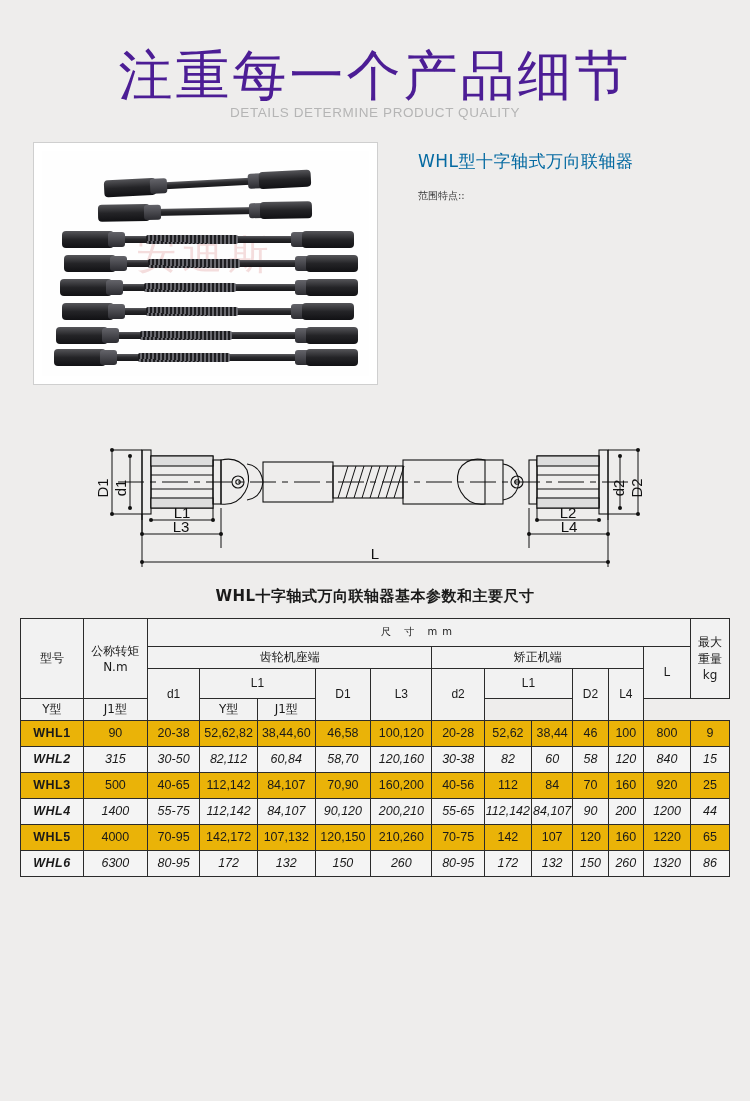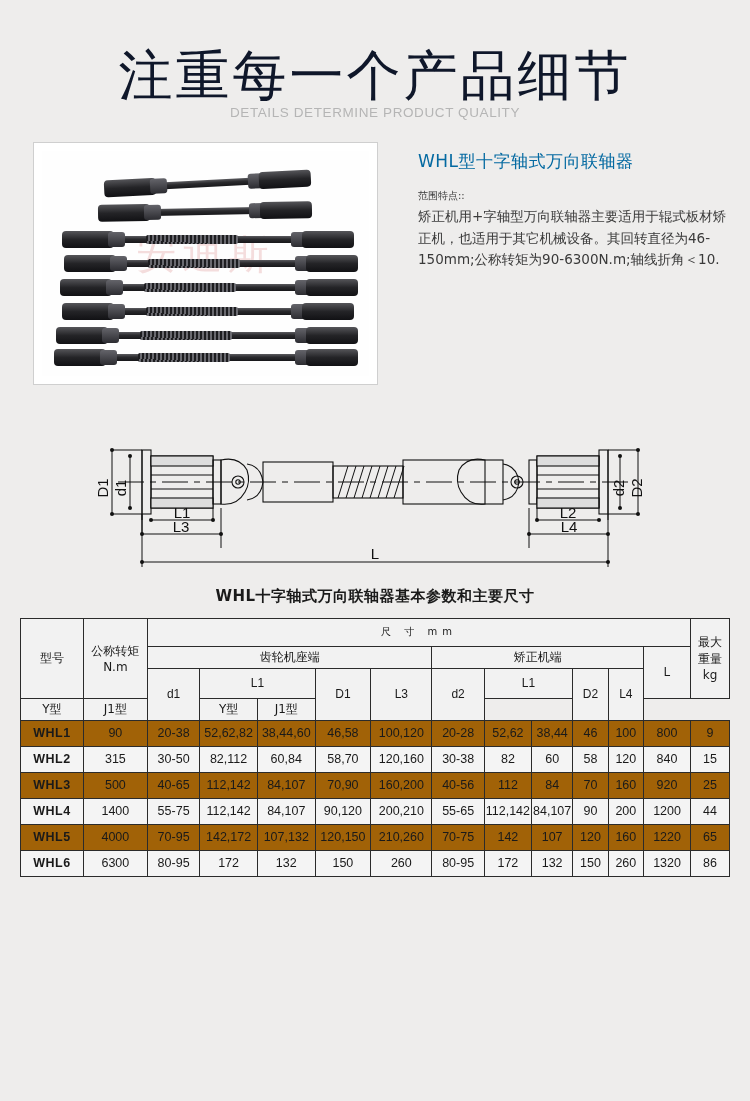--- a/index.html
+++ b/index.html
@@ -8,21 +8,21 @@
     width: 750px; height: 1101px;
     background: #eeedec;
     font-family: "Liberation Sans", "DejaVu Sans", sans-serif;
     position: relative;
     overflow: hidden;
   }
 
   
   .hero { padding-top: 48px; text-align: center; }
   .hero-title {
-    color: #0f172a;
+    color: #4c1d95;
     font-size: 54px;
     font-weight: 400;
     letter-spacing: 3px;
     line-height: 1.05;
     font-family: "DejaVu Sans", sans-serif;
   }
   .badge-wrap { margin-top: 22px; text-align: center; }
   .badge {
     display: inline-block;
     background: #4cbf6b;
@@ -127,22 +127,22 @@
     border: 1px solid #2b2b2b;
     text-align: center; vertical-align: middle;
     padding: 2px 1px;
     background-clip: padding-box;
   }
   table.spec th { font-weight: normal; background: #f2f2f2; }
   th.green { background: #4cb861; font-size: 10px; letter-spacing: 5px; height: 28px; }
   th.tall { height: 52px; }
   .cn { font-family: "DejaVu Sans", sans-serif; }
   tbody tr td { height: 26px; font-size: 12.5px; }
-  tbody tr.odd td { background: #a16207; }
-  tbody tr.even td { background: #f4f4f4; }
+  tbody tr.odd td { background: #eab308; }
+  tbody tr.even td { background: #f4f4f4; font-style: italic; }
   tbody td.model { font-weight: bold; letter-spacing: .5px; }
 </style>
 </head>
 <body>
 
 <div class="hero">
   <div class="hero-title">注重每一个产品细节</div>
   <div class="subtitle">DETAILS DETERMINE PRODUCT QUALITY</div>
 </div>
 
@@ -212,21 +212,20 @@
           <div class="knuckle l"></div>
         <div class="knuckle r"></div>
           <div class="yoke r"></div>
       </div>
     </div>
   </div>
 
   <div class="prod-text">
     <div class="prod-title">WHL型十字轴式万向联轴器</div>
     <div class="prod-sub">范围特点::</div>
-    <div class="prod-body">矫正机用+字轴型万向联轴器主要适用于辊式板材矫正机，也适用于其它机械设备。其回转直径为46-150mm;公称转矩为90-6300N.m;轴线折角＜10.</div>
   </div>
 </div>
 
 <div class="drawing">
 <svg width="750" height="165" viewBox="0 0 750 165">
   <g stroke="#111" fill="none" stroke-width="1.1">
 
     <rect x="142" y="38" width="9" height="64"></rect>
     <rect x="151" y="44" width="62" height="52"></rect>
     <rect x="151" y="44" width="62" height="10" fill="#ddd"></rect>

